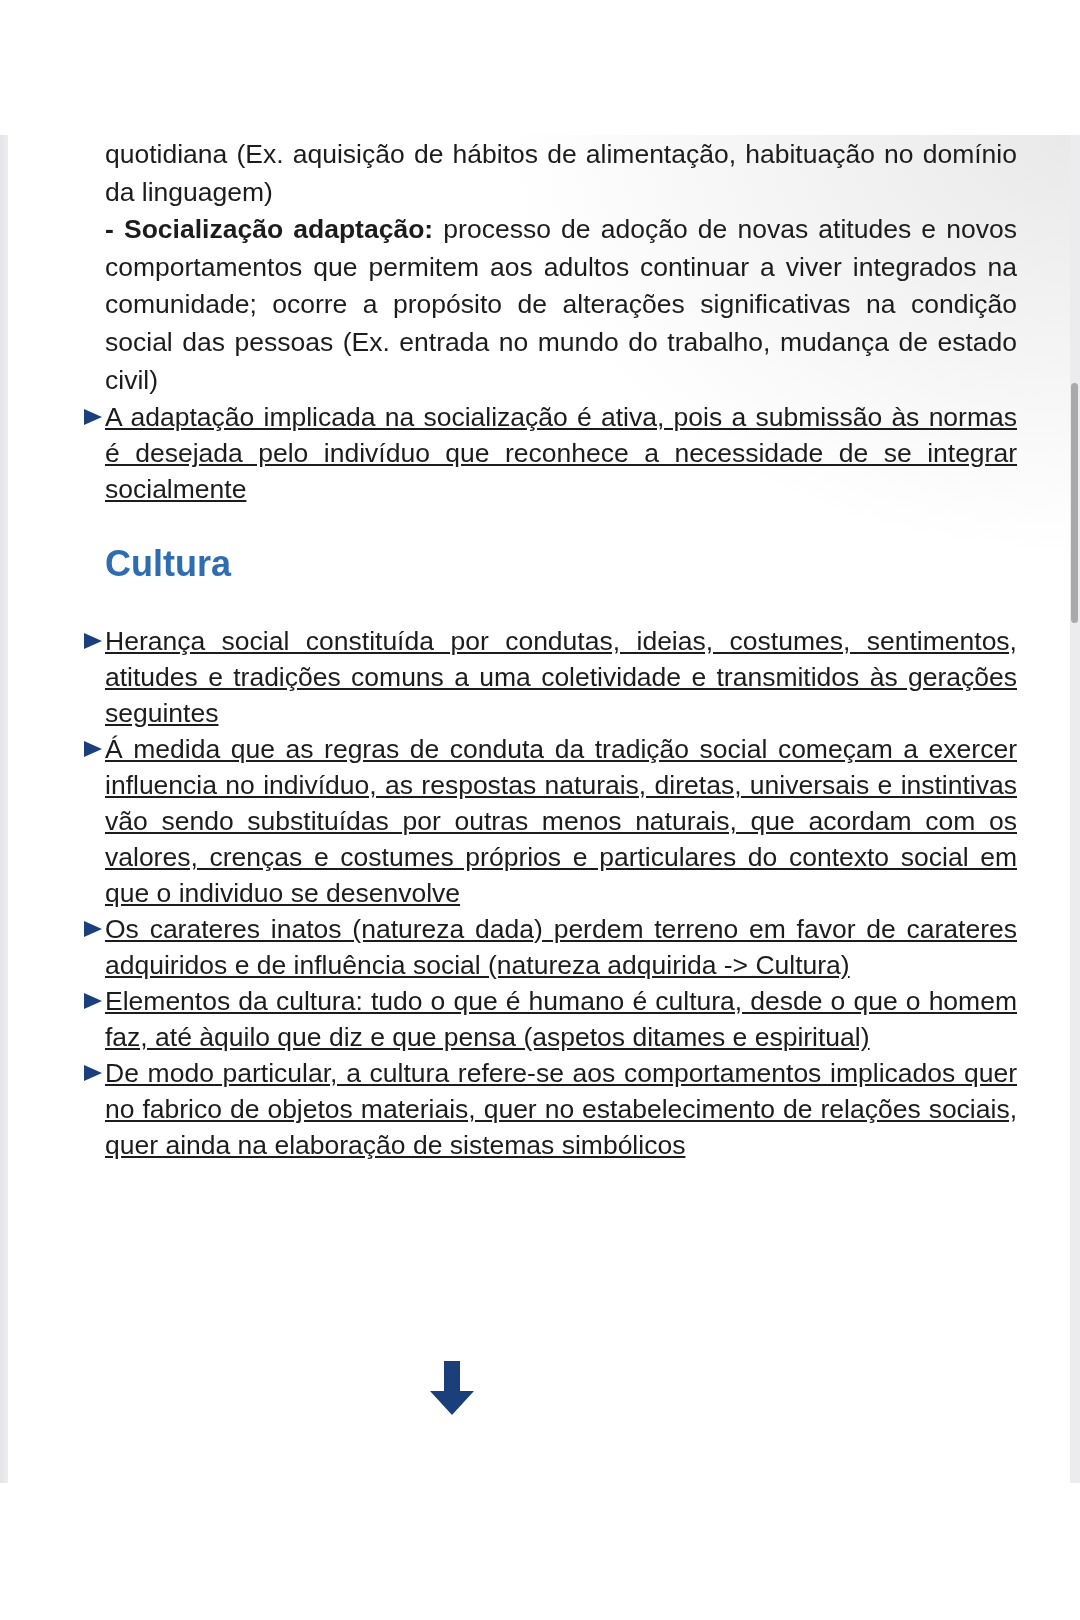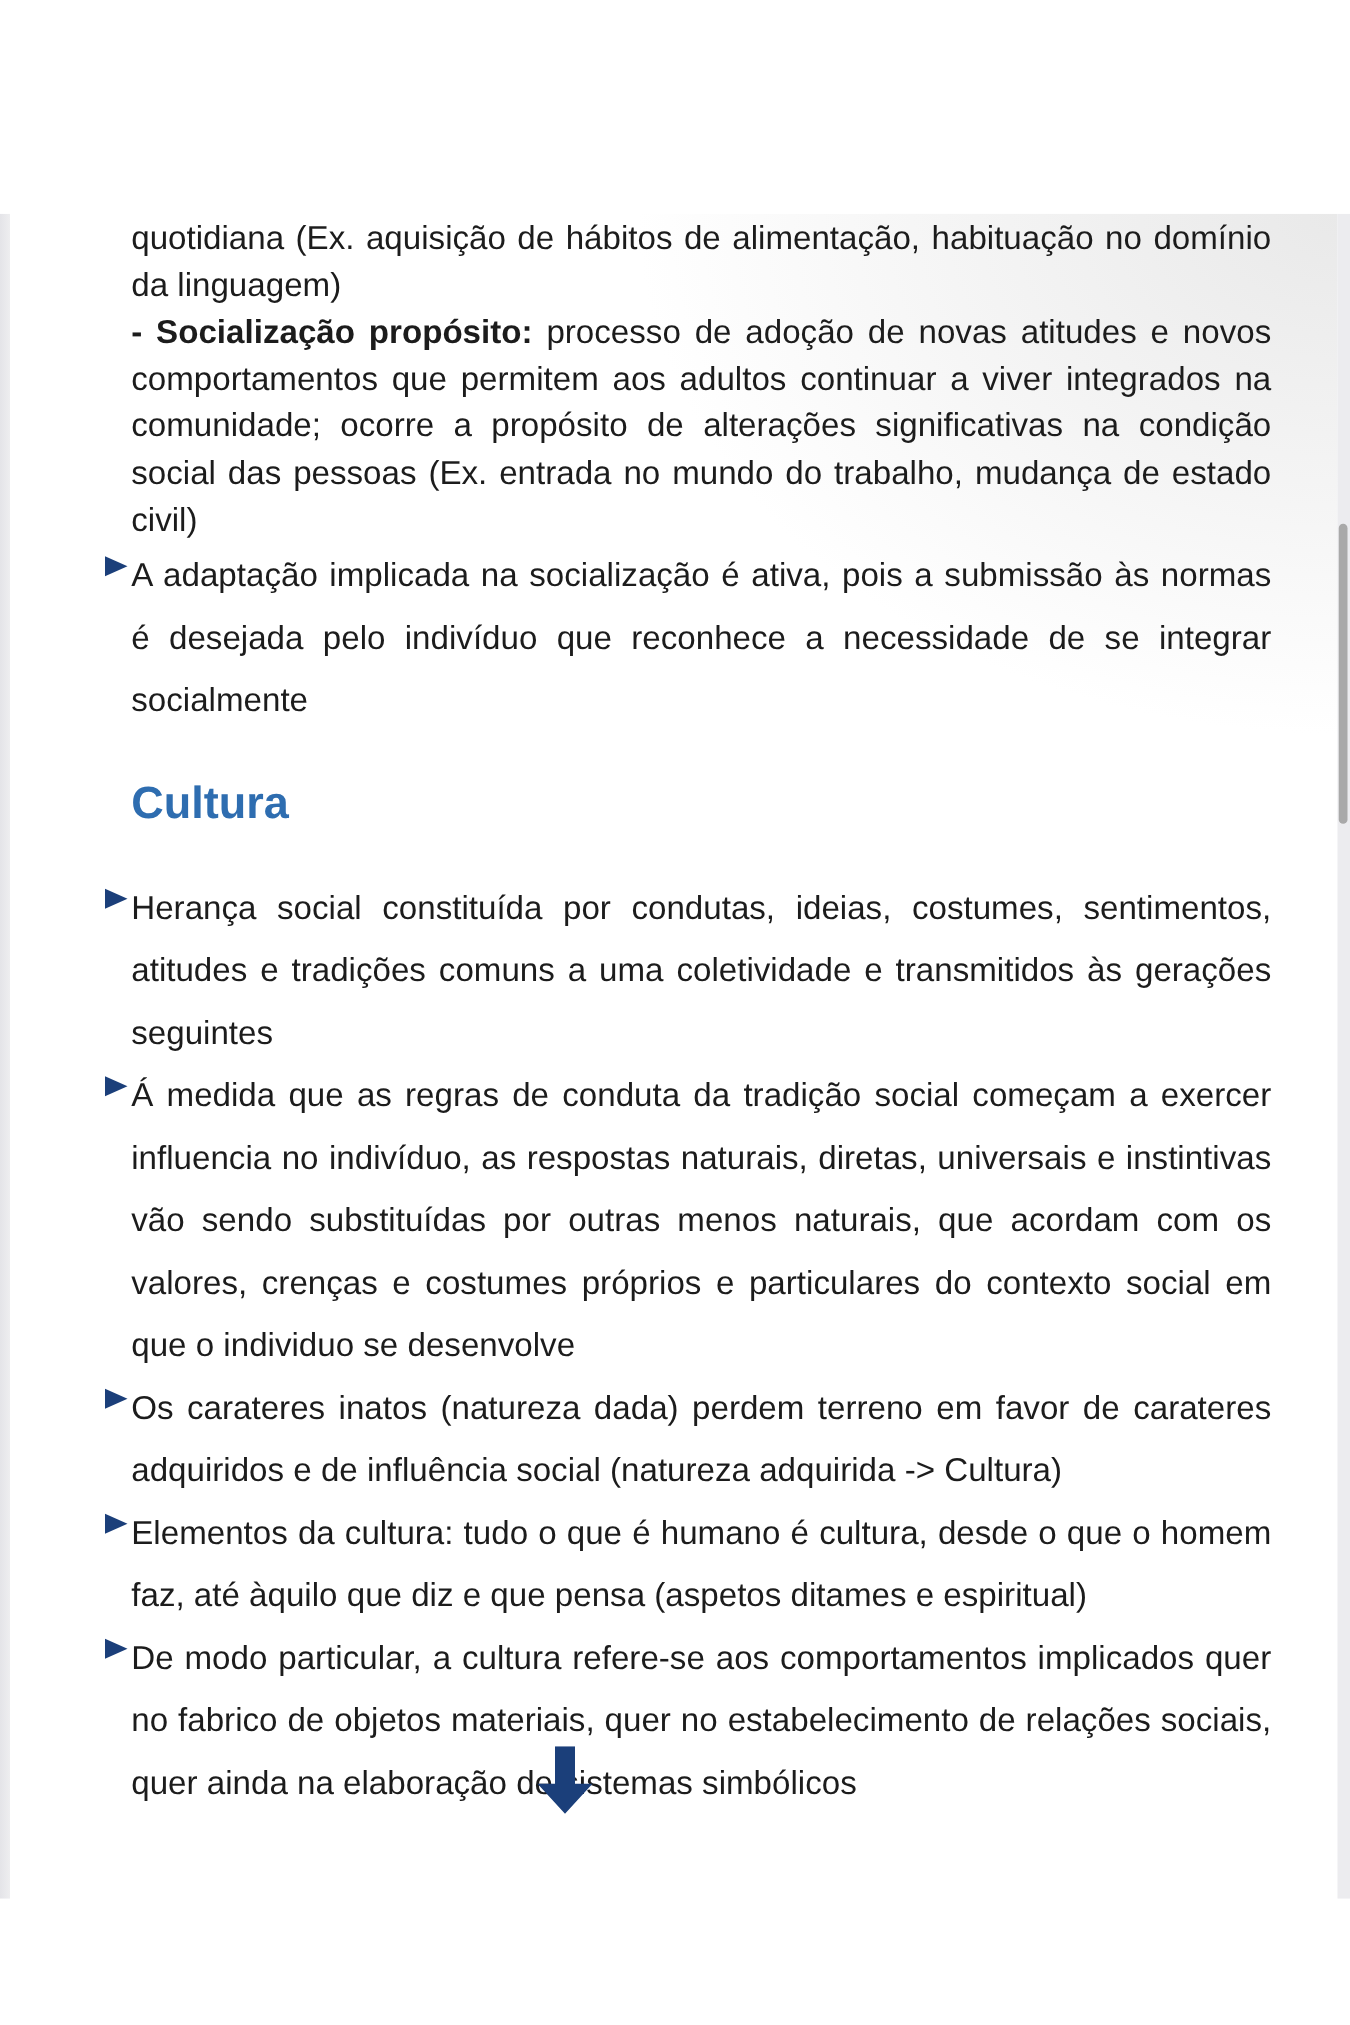--- a/index.html
+++ b/index.html
@@ -15,21 +15,20 @@
       font-family: "Liberation Sans", sans-serif;
       color: #1c1c1c;
     }
     .viewer {
       position: absolute;
       left: 0;
       top: 135px;
       width: 1080px;
       height: 1348px;
       overflow: hidden;
-      margin-top: 36px;
     }
     .left-edge {
       position: absolute;
       left: 0;
       top: 0;
       width: 8px;
       height: 100%;
       background: linear-gradient(to right, #e4e4e8, #eeeef0);
     }
     .page {
@@ -68,23 +67,24 @@
       line-height: 37.6px;
       text-align: justify;
       margin: 0;
     }
     .bold {
       font-weight: bold;
     }
     .bullet {
       position: relative;
       font-size: 26.5px;
-      line-height: 50px;
+      line-height: 36px;
       text-align: justify;
       margin: 0;
+      text-decoration: underline;
     }
     .bullet .tri {
       position: absolute;
       left: -21px;
       top: 10px;
       width: 0;
       height: 0;
       border-top: 8px solid transparent;
       border-bottom: 8px solid transparent;
       border-left: 18px solid #1b3f7a;
@@ -108,21 +108,21 @@
 <body>
 
 <div class="viewer">
   <div class="left-edge"></div>
   <div class="page">
 
     <div class="content">
 
       <p class="line-block" style="margin-top:1px;">quotidiana (Ex. aquisição de hábitos de alimentação, habituação no domínio da linguagem)</p>
 
-      <p class="line-block"><span class="bold">- Socialização propósito:</span><span> processo de adoção de novas atitudes e novos comportamentos que permitem aos adultos continuar a viver integrados na comunidade; ocorre a propósito de alterações significativas na condição social das pessoas (Ex. entrada no mundo do trabalho, mudança de estado civil)</span></p>
+      <p class="line-block"><span class="bold">- Socialização adaptação:</span><span> processo de adoção de novas atitudes e novos comportamentos que permitem aos adultos continuar a viver integrados na comunidade; ocorre a propósito de alterações significativas na condição social das pessoas (Ex. entrada no mundo do trabalho, mudança de estado civil)</span></p>
 
       <p class="bullet">
         <span class="tri"></span>
         <span>A adaptação implicada na socialização é ativa, pois a submissão às normas é desejada pelo indivíduo que reconhece a necessidade de se integrar socialmente</span>
       </p>
 
 
       <h2 class="heading" style="margin-top:38px; margin-bottom:40px;">Cultura</h2>
 
       <p class="bullet">

